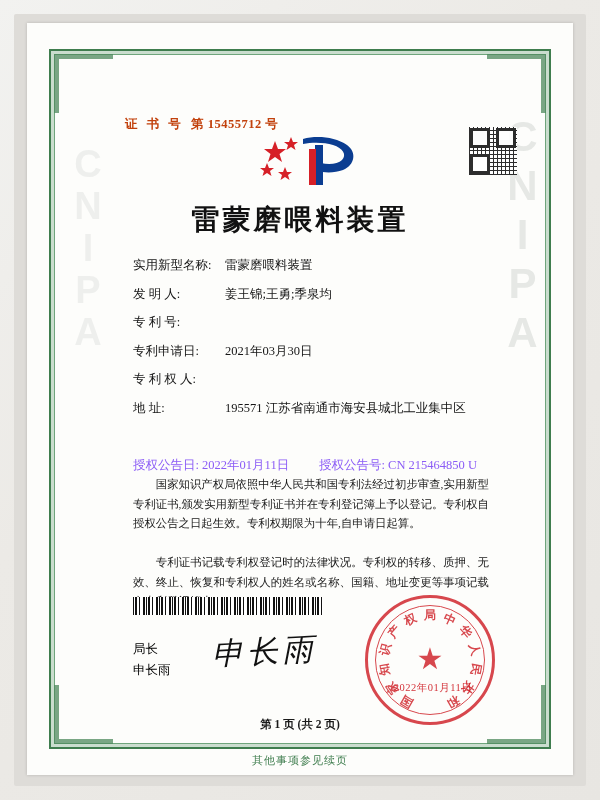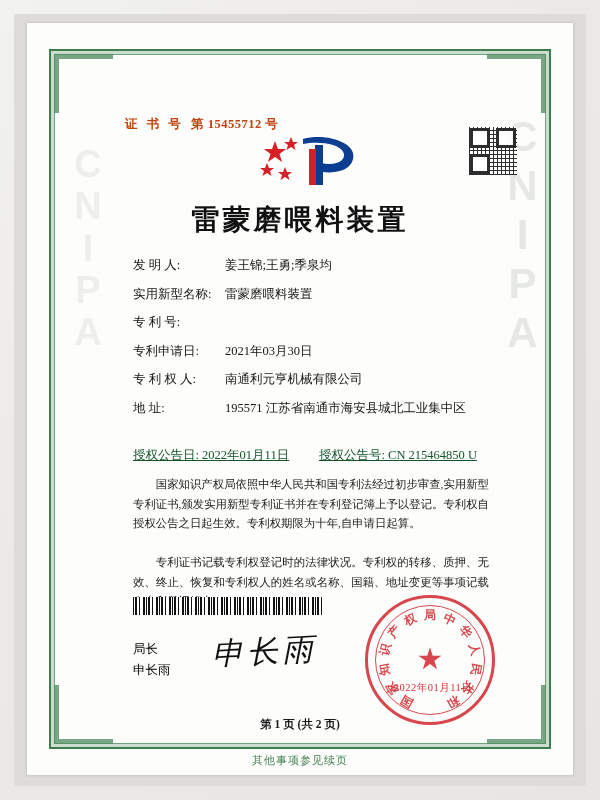--- a/index.html
+++ b/index.html
@@ -175,27 +175,26 @@
   }
   .row .k {
     width: 92px;
     flex: 0 0 92px;
     letter-spacing: 0;
   }
   .row .v { flex: 1; }
 
   .grant-row {
     position: absolute;
-    left: 106px; top: 424px;
+    left: 106px; top: 434px;
     width: 400px;
     font-size: 12.5px;
-    color: #14532d;
+    color: #8b5cf6;
     display: flex;
     white-space: nowrap;
-    text-decoration: underline;
   }
   .grant-row .g1 { width: 186px; }
   .grant-row .g2 { flex: 1; }
 
   
   .para {
     position: absolute;
     left: 106px;
     width: 356px;
     font-size: 11.4px;
@@ -340,37 +339,36 @@
         <polygon points="32,4 34,9 39,9 35,12 36.5,17 32,14 27.5,17 29,12 25,9 30,9" fill="#d62027"></polygon>
         <polygon points="8,30 10,35 15,35 11,38 12.5,43 8,40 3.5,43 5,38 1,35 6,35" fill="#d62027"></polygon>
         <polygon points="26,34 28,39 33,39 29,42 30.5,47 26,44 21.5,47 23,42 19,39 24,39" fill="#d62027"></polygon>
       </svg>
     </div>
 
     <div class="title">雷蒙磨喂料装置</div>
 
     <div class="fields">
       <div class="row">
+        <div class="k">实用新型名称:</div>
+        <div class="v">雷蒙磨喂料装置</div>
+      </div>
+      <div class="row">
         <div class="k">发 明 人:</div>
         <div class="v">姜王锦;王勇;季泉均</div>
       </div>
       <div class="row">
-        <div class="k">实用新型名称:</div>
-        <div class="v">雷蒙磨喂料装置</div>
-      </div>
-      <div class="row">
         <div class="k">专 利 号:</div>
       </div>
       <div class="row">
         <div class="k">专利申请日:</div>
         <div class="v">2021年03月30日</div>
       </div>
       <div class="row">
         <div class="k">专 利 权 人:</div>
-        <div class="v">南通利元亨机械有限公司</div>
       </div>
       <div class="row">
         <div class="k">地        址:</div>
         <div class="v">195571 江苏省南通市海安县城北工业集中区</div>
       </div>
     </div>
 
     <div class="grant-row">
       <div class="g1">
         <span>授权公告日:</span>

